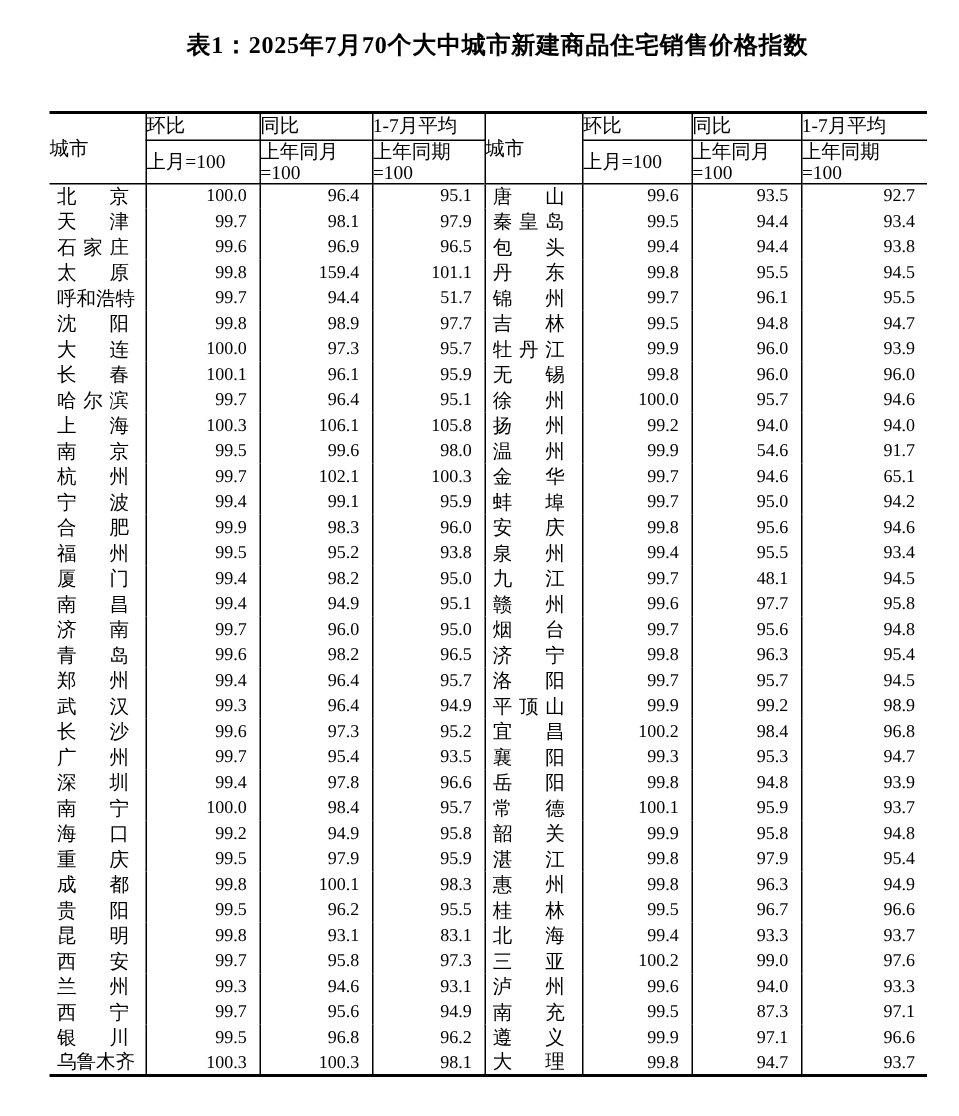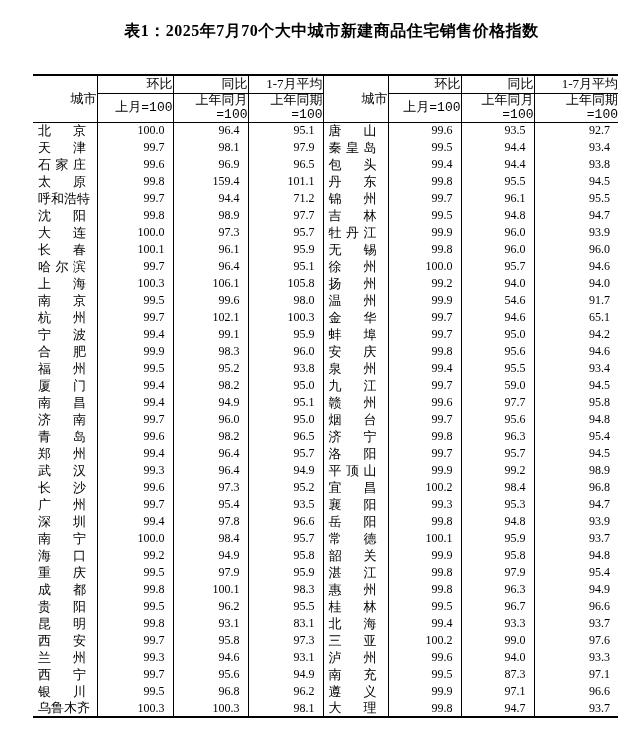--- a/index.html
+++ b/index.html
@@ -34,28 +34,28 @@
     border-right: 1px solid #000;
     padding: 0;
     font-weight: normal;
     overflow: hidden;
   }
   .price-table th:last-child, .price-table td:last-child {
     border-right: none;
   }
   .price-table thead th {
     border-bottom: 1px solid #000;
-    text-align: right;
+    text-align: left;
     vertical-align: middle;
     font-size: 13px;
     line-height: 14px;
     white-space: pre-line;
   }
   .price-table thead tr.hrow1 { height: 18px; }
-  .price-table thead tr.hrow2 { height: 29px; font-family: Liberation Mono, monospace; }
+  .price-table thead tr.hrow2 { height: 29px; }
   .price-table tbody tr { height: 17px; }
   td.num {
     font-size: 12px;
     text-align: right;
     padding-right: 8px;
     white-space: nowrap;
   }
   td.city {
     padding-left: 5px;
     vertical-align: middle;
@@ -196,21 +196,21 @@
         <td class="city">
           <div class="city-name">
             <span>呼</span>
             <span>和</span>
             <span>浩</span>
             <span>特</span>
           </div>
         </td>
         <td class="num">99.7</td>
         <td class="num">94.4</td>
-        <td class="num">71.2</td>
+        <td class="num">51.7</td>
         <td class="city">
           <div class="city-name">
             <span>锦</span>
             <span>州</span>
           </div>
         </td>
         <td class="num">99.7</td>
         <td class="num">96.1</td>
         <td class="num">95.5</td>
       </tr>
@@ -426,21 +426,21 @@
         <td class="num">99.4</td>
         <td class="num">98.2</td>
         <td class="num">95.0</td>
         <td class="city">
           <div class="city-name">
             <span>九</span>
             <span>江</span>
           </div>
         </td>
         <td class="num">99.7</td>
-        <td class="num">59.0</td>
+        <td class="num">48.1</td>
         <td class="num">94.5</td>
       </tr>
       <tr>
         <td class="city">
           <div class="city-name">
             <span>南</span>
             <span>昌</span>
           </div>
         </td>
         <td class="num">99.4</td>

